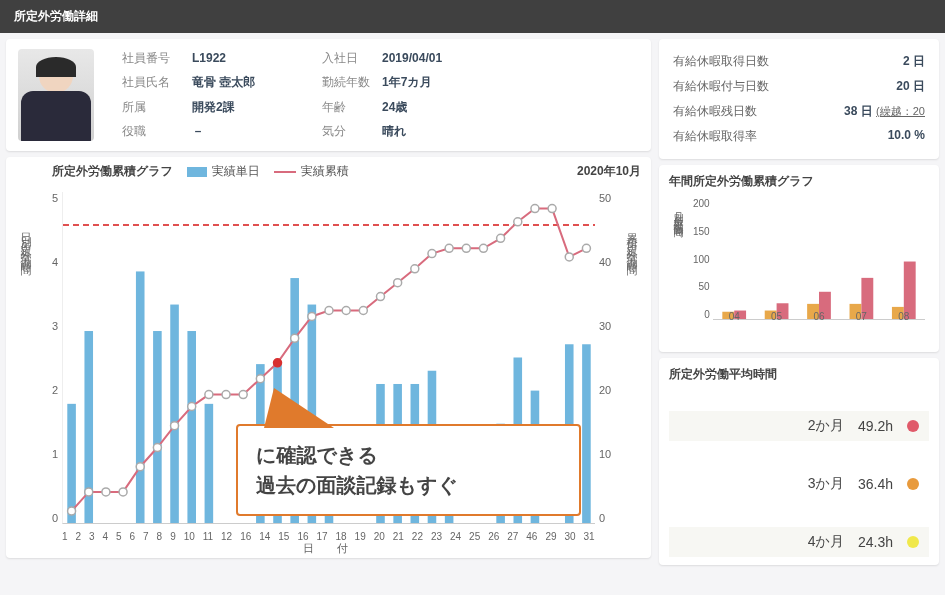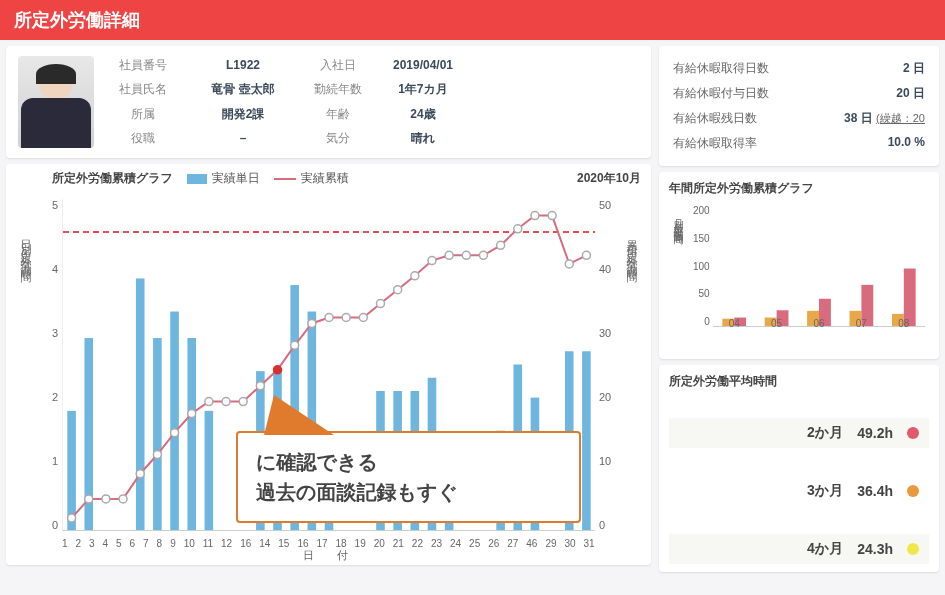--- a/index.html
+++ b/index.html
@@ -1,22 +1,22 @@
 <!DOCTYPE html>
 <html><head>
 <meta charset="utf-8">
 <style>
 * { box-sizing: border-box; margin: 0; padding: 0; }
 body { font-family: "Hiragino Kaku Gothic ProN", Meiryo, sans-serif; font-size: 12px; color: #333; background: #f5f5f7; width: 945px; height: 595px; overflow: hidden; }
-.titlebar { background: #ef4444; color: #fff; padding: 8px 14px; font-size: 18px; font-weight: bold; }
+.titlebar { background: #404040; color: #fff; padding: 8px 14px; font-size: 12px; font-weight: bold; }
 .content { display: flex; gap: 8px; padding: 6px; }
 .left-col { flex: 1; display: flex; flex-direction: column; gap: 6px; }
 .right-col { width: 280px; display: flex; flex-direction: column; gap: 6px; }
 .panel { background: #fff; border-radius: 4px; box-shadow: 0 1px 2px rgba(0,0,0,.1); }
-.emp-info { display: flex; padding: 10px 12px; gap: 14px; text-align: center; }
+.emp-info { display: flex; padding: 10px 12px; gap: 28px; }
 .avatar { width: 76px; height: 92px; border-radius: 4px; background: linear-gradient(180deg,#e8e8e8 0%,#d0d0d0 100%); position: relative; overflow:hidden;}
 .avatar::before{content:"";position:absolute;top:10px;left:50%;transform:translateX(-50%);width:34px;height:34px;border-radius:50%;background:#f0d5c0;}
 .avatar::after{content:"";position:absolute;top:8px;left:50%;transform:translateX(-50%);width:40px;height:20px;border-radius:50% 50% 0 0;background:#2a2a2a;}
 .avatar .suit{position:absolute;bottom:0;left:50%;transform:translateX(-50%);width:70px;height:50px;background:#2a2a3a;border-radius:12px 12px 0 0;}
 .info-grid { display: grid; grid-template-columns: 70px 130px 60px 110px; row-gap: 6px; align-items: center; font-size: 12px; }
 .info-label { color: #888; }
 .info-val { font-weight: bold; color: #3a4a5c; }
 .leave-panel { padding: 10px 14px; font-size: 12px; }
 .leave-row { display: flex; justify-content: space-between; padding: 4px 0; }
 .leave-label { color: #666; }
@@ -46,21 +46,21 @@
 .callout { position:absolute; background:#fff; border:2px solid #e07a2c; border-radius:4px; padding:14px 18px; font-size:20px; font-weight:bold; color:#444; line-height:1.5; }
 .callout::before{content:"";position:absolute;top:-38px;left:26px;width:0;height:0;border-left:10px solid transparent;border-right:60px solid transparent;border-bottom:40px solid #e07a2c;}
 .mini-chart-panel { padding: 8px 10px; }
 .mini-title { font-size: 12px; font-weight: bold; color: #444; margin-bottom: 4px; }
 .mini-body { position: relative; height: 150px; }
 .mini-yaxis { position:absolute; left:24px; top:4px; bottom:24px; display:flex; flex-direction:column; justify-content:space-between; font-size:10px; color:#666; text-align:right;}
 .mini-ytitle{ position:absolute; left:2px; top:10px; font-size:10px; color:#666; writing-mode:vertical-rl; letter-spacing:2px;}
 .mini-plot{ position:absolute; left:44px; right:4px; top:4px; bottom:24px; border-bottom:1px solid #ccc;}
 .mini-xaxis{ position:absolute; left:44px; right:4px; bottom:22px; display:flex; justify-content:space-around; font-size:10px; color:#666;}
 .avg-panel { padding: 8px 10px; }
-.avg-row { display:flex; align-items:center; justify-content:flex-end; gap:14px; padding:6px 10px; font-size:14px; font-weight:bold; color:#444;margin-top:28px; }
+.avg-row { display:flex; align-items:center; justify-content:flex-end; gap:14px; padding:6px 10px; font-size:14px; font-weight:normal; color:#444;margin-top:28px; }
 .avg-row:nth-child(odd){ background:#f7f7f3; }
 .avg-dot{ width:12px; height:12px; border-radius:50%;}
 </style>
 </head>
 <body>
 
 <div class="titlebar">所定外労働詳細</div>
 
 <div class="content">
   <div class="left-col">

